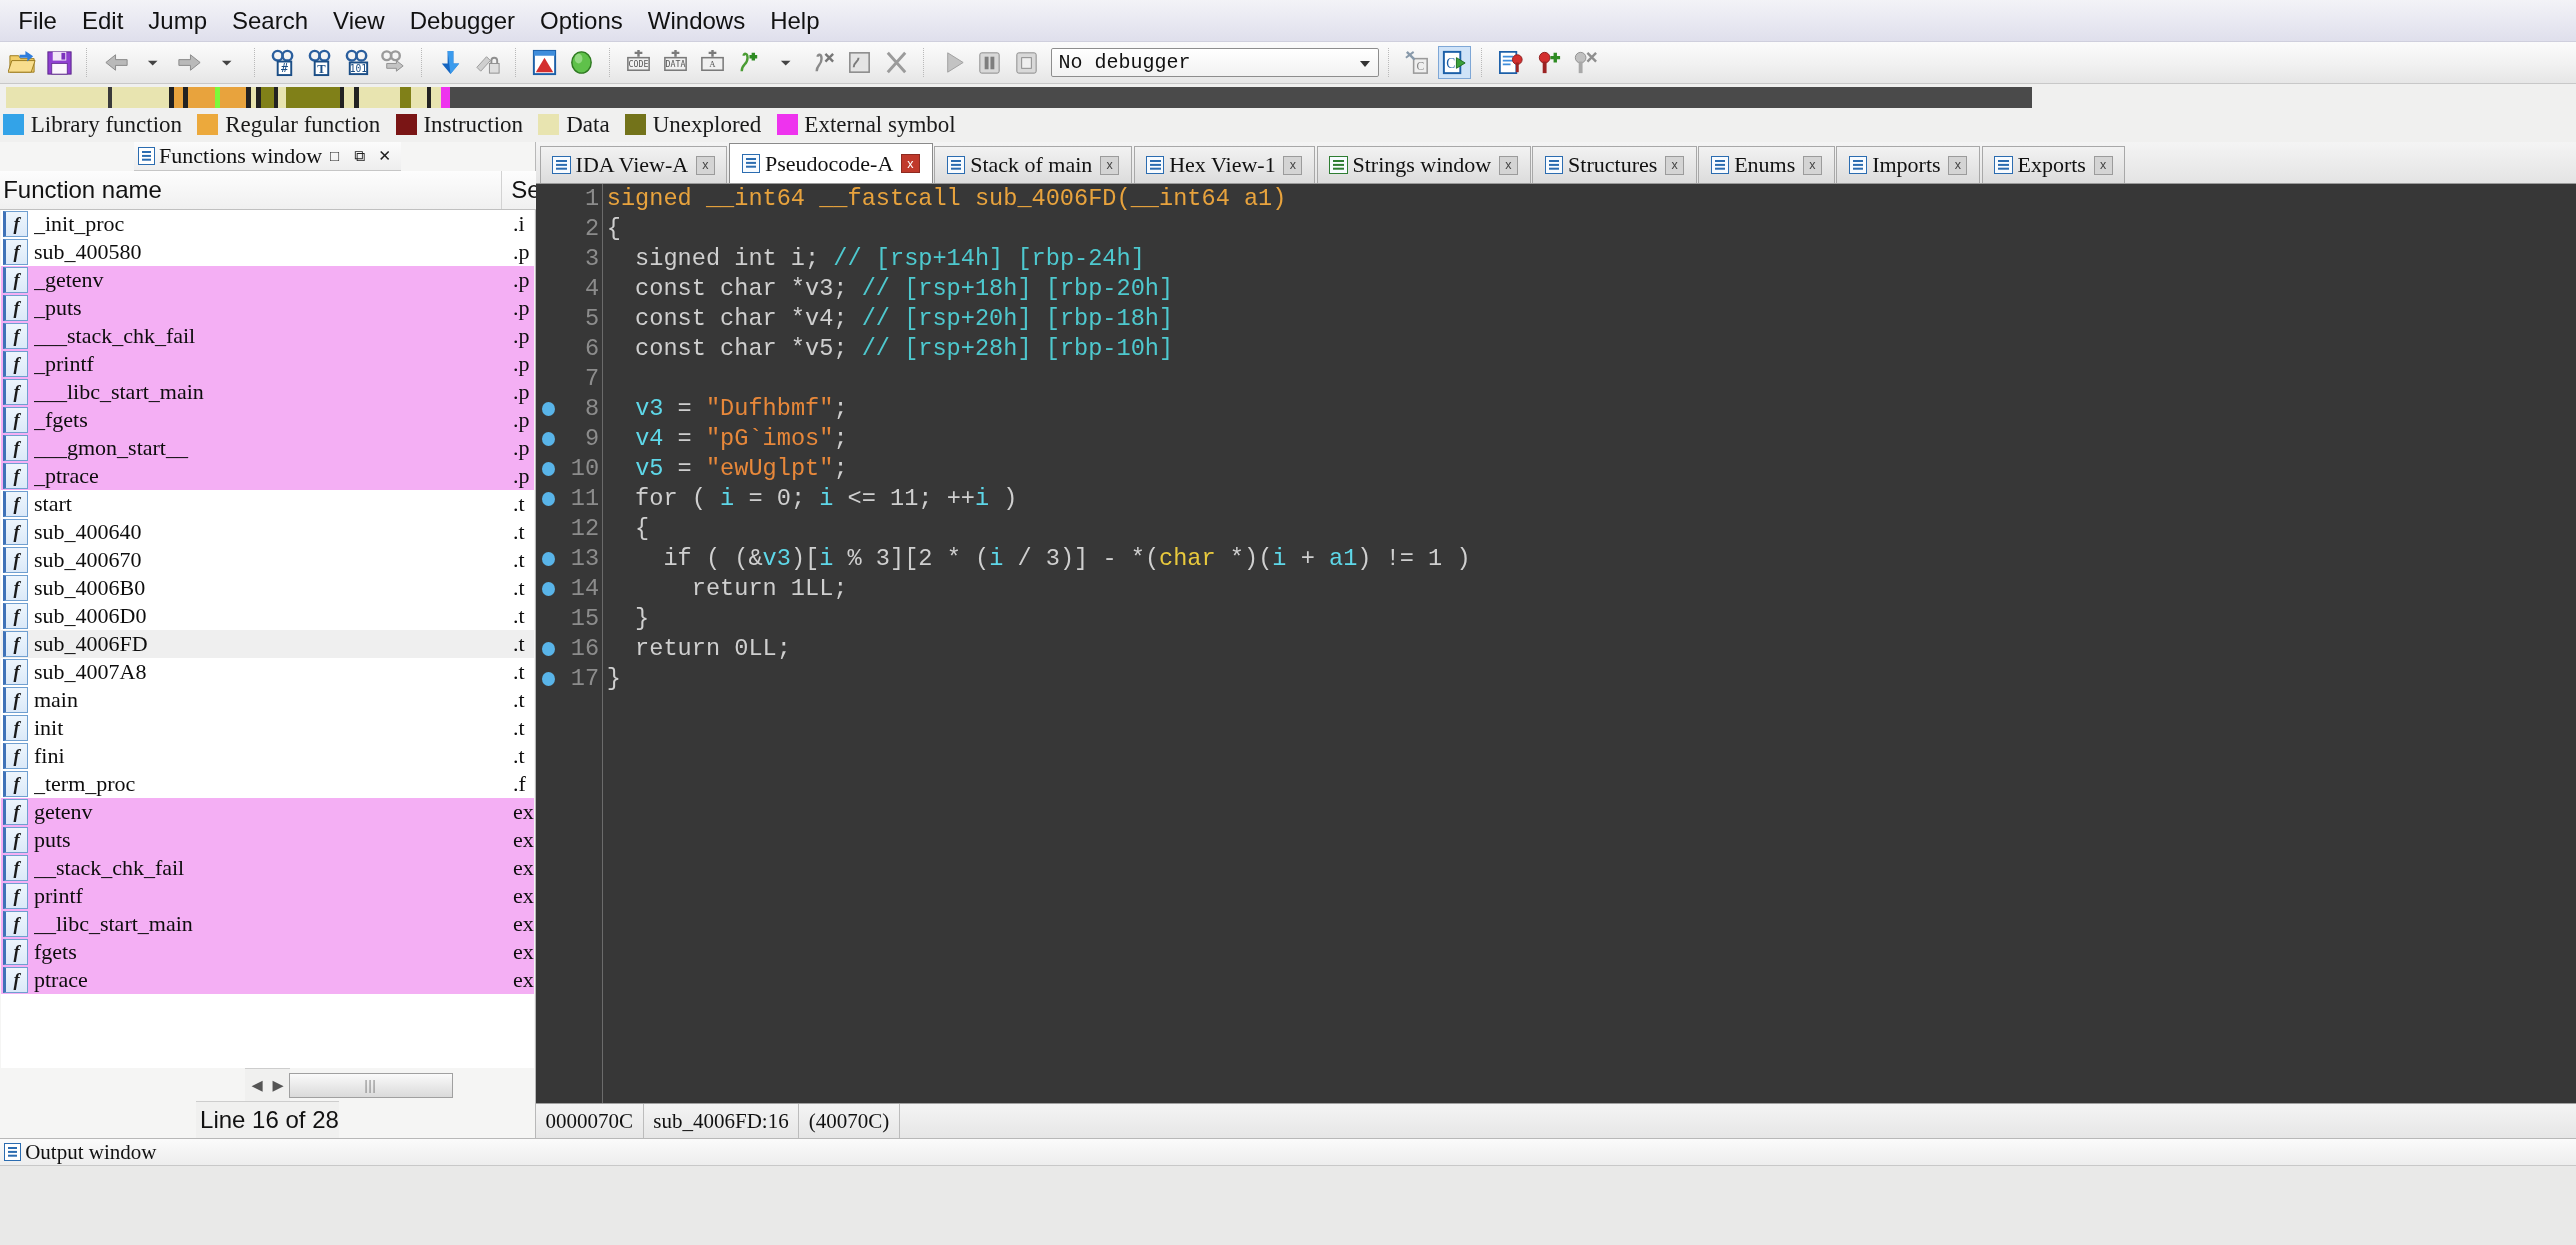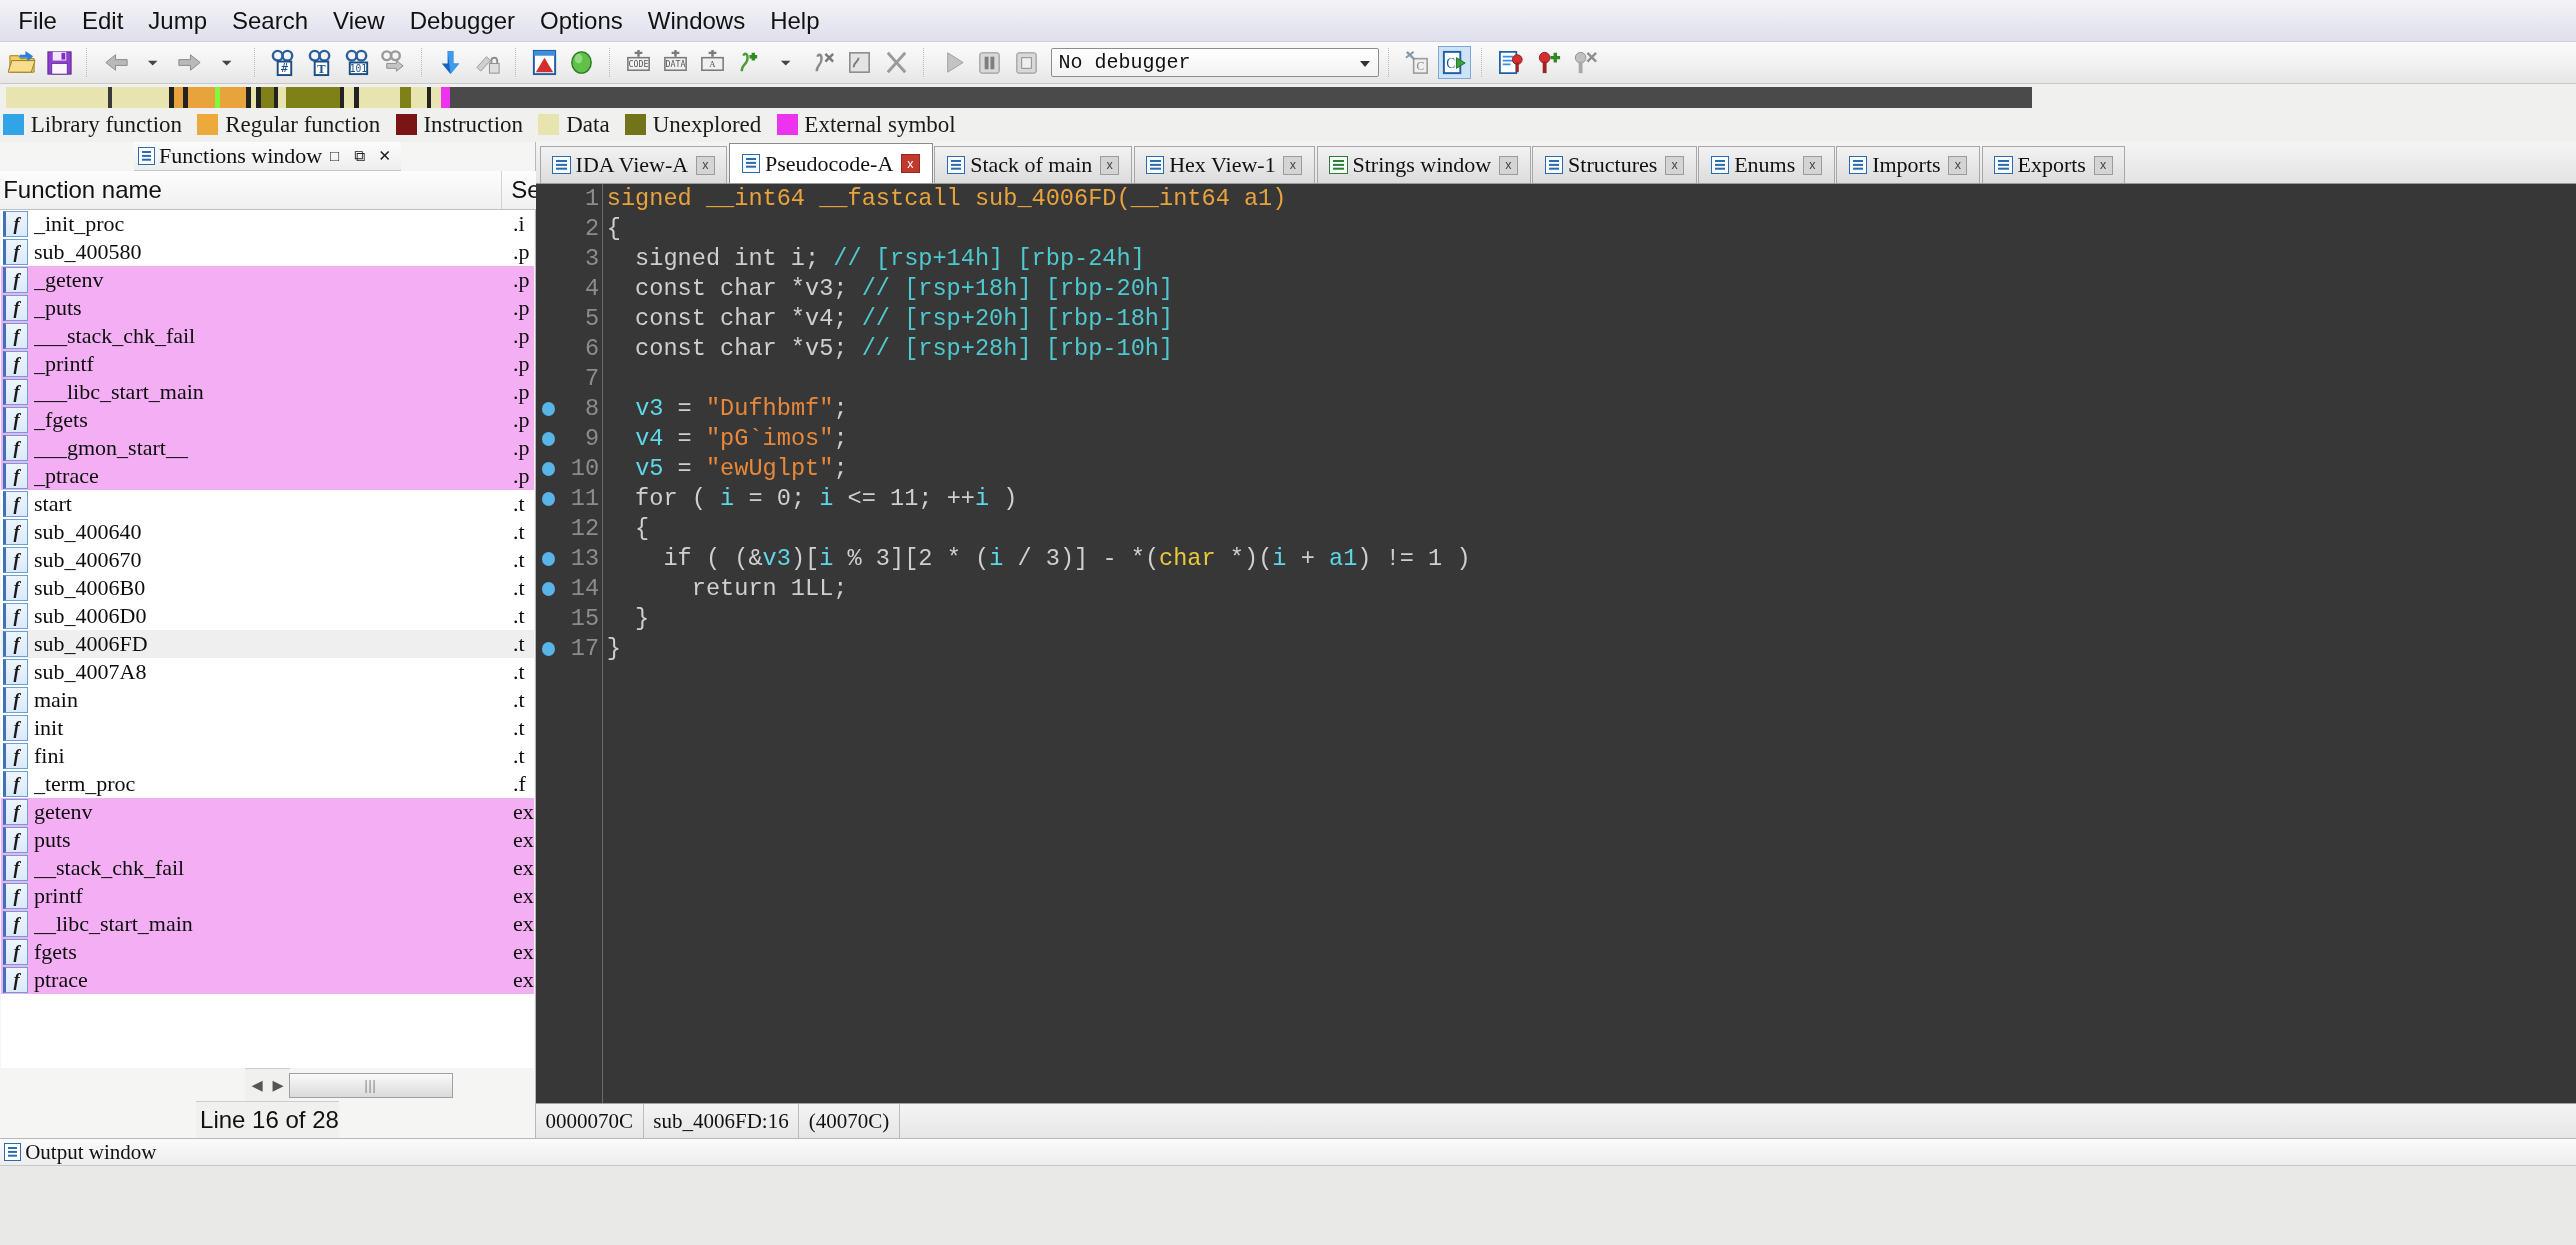--- a/index.html
+++ b/index.html
@@ -784,20 +784,21 @@
       <div class="code-line"><span class="bp"></span><span class="lnum">6</span><span class="ctext"><span class="c-plain">  const char *v5; </span><span class="c-cmt">// [rsp+28h] [rbp-10h]</span></span></div>
       <div class="code-line"><span class="bp"></span><span class="lnum">7</span><span class="ctext"><span class="c-plain"></span></span></div>
       <div class="code-line"><span class="bp"><span class="bp-dot"></span></span><span class="lnum">8</span><span class="ctext"><span class="c-plain">  </span><span class="c-var">v3</span><span class="c-plain"> = </span><span class="c-str">"Dufhbmf"</span><span class="c-plain">;</span></span></div>
       <div class="code-line"><span class="bp"><span class="bp-dot"></span></span><span class="lnum">9</span><span class="ctext"><span class="c-plain">  </span><span class="c-var">v4</span><span class="c-plain"> = </span><span class="c-str">"pG`imos"</span><span class="c-plain">;</span></span></div>
       <div class="code-line"><span class="bp"><span class="bp-dot"></span></span><span class="lnum">10</span><span class="ctext"><span class="c-plain">  </span><span class="c-var">v5</span><span class="c-plain"> = </span><span class="c-str">"ewUglpt"</span><span class="c-plain">;</span></span></div>
       <div class="code-line"><span class="bp"><span class="bp-dot"></span></span><span class="lnum">11</span><span class="ctext"><span class="c-plain">  for ( </span><span class="c-var">i</span><span class="c-plain"> = 0; </span><span class="c-var">i</span><span class="c-plain"> &lt;= 11; ++</span><span class="c-var">i</span><span class="c-plain"> )</span></span></div>
       <div class="code-line"><span class="bp"></span><span class="lnum">12</span><span class="ctext"><span class="c-plain">  {</span></span></div>
       <div class="code-line"><span class="bp"><span class="bp-dot"></span></span><span class="lnum">13</span><span class="ctext"><span class="c-plain">    if ( (&amp;</span><span class="c-var">v3</span><span class="c-plain">)[</span><span class="c-var">i</span><span class="c-plain"> % 3][2 * (</span><span class="c-var">i</span><span class="c-plain"> / 3)] - *(</span><span class="c-type">char</span><span class="c-plain"> *)(</span><span class="c-var">i</span><span class="c-plain"> + </span><span class="c-var">a1</span><span class="c-plain">) != 1 )</span></span></div>
       <div class="code-line"><span class="bp"><span class="bp-dot"></span></span><span class="lnum">14</span><span class="ctext"><span class="c-plain">      return 1LL;</span></span></div>
       <div class="code-line"><span class="bp"></span><span class="lnum">15</span><span class="ctext"><span class="c-plain">  }</span></span></div>
+      <div class="code-line"><span class="bp"><span class="bp-dot"></span></span><span class="lnum">16</span><span class="ctext"><span class="c-plain">  return 0LL;</span></span></div>
       <div class="code-line"><span class="bp"><span class="bp-dot"></span></span><span class="lnum">17</span><span class="ctext"><span class="c-plain">}</span></span></div>
     </div>
   <div id="code-status">
       <div class="st-cell">0000070C</div>
       <div class="st-cell">sub_4006FD:16</div>
       <div class="st-cell">(40070C)</div>
     </div>
 </div>
 
 <div id="outwin">

